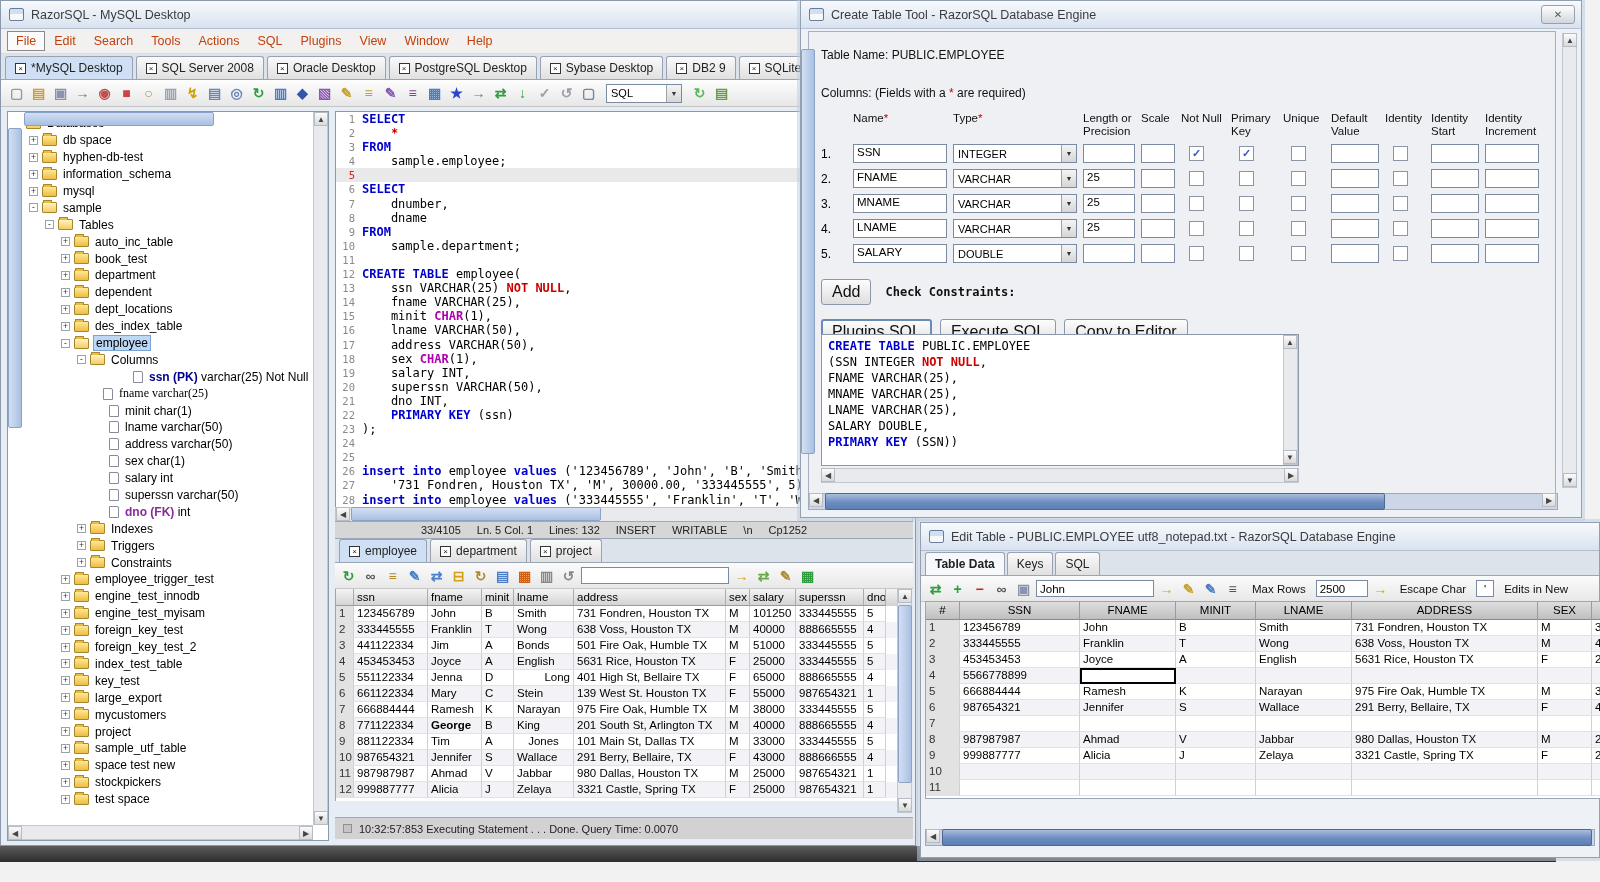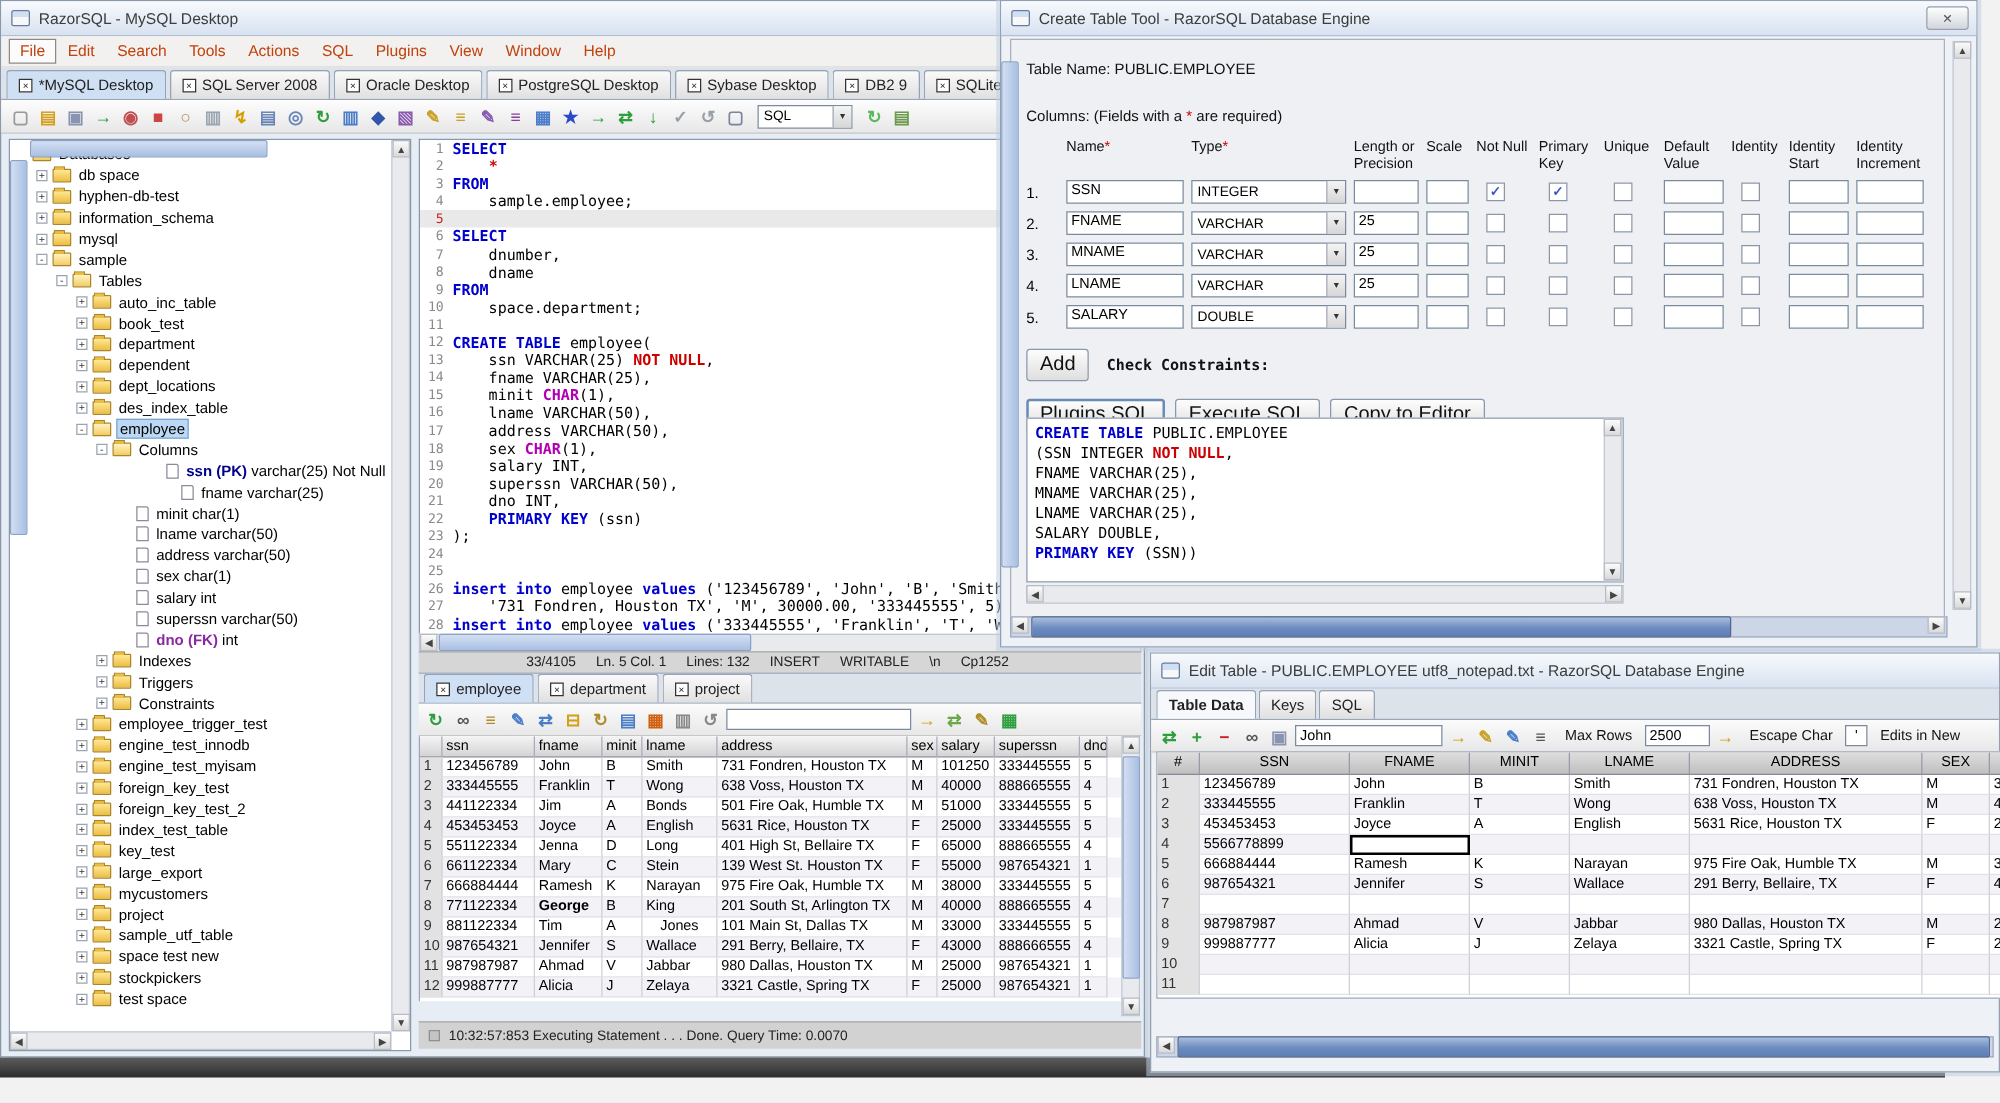--- a/index.html
+++ b/index.html
@@ -278,21 +278,21 @@
           <div class="trow" style="padding-left: 68px;">
             <span class="exp">-</span>
             <span class="ico fo"></span>
             <span class="tlabel">Columns</span>
           </div>
           <div class="trow" style="padding-left: 108px;">
             <span class="exp none">+</span>
             <span class="ico doc"></span>
             <span class="tlabel"><span class="tbold" style="color: rgb(0, 0, 139);">ssn (PK)</span> varchar(25) Not Null</span>
           </div>
-          <div class="trow" style="padding-left: 120px;">
+          <div class="trow" style="padding-left: 78px; font-family: Liberation Serif, serif;">
             <span class="exp none">+</span>
             <span class="ico doc"></span>
             <span class="tlabel">fname varchar(25)</span>
           </div>
           <div class="trow" style="padding-left: 84px;">
             <span class="exp none">+</span>
             <span class="ico doc"></span>
             <span class="tlabel">minit char(1)</span>
           </div>
           <div class="trow" style="padding-left: 84px;">
@@ -428,21 +428,21 @@
     <div class="editor">
         <div class="eline"><span class="lnum">1</span><span class="code"><span class="kw">SELECT</span></span></div>
         <div class="eline"><span class="lnum">2</span><span class="code">    <span class="redtok">*</span></span></div>
         <div class="eline"><span class="lnum">3</span><span class="code"><span class="kw">FROM</span></span></div>
         <div class="eline"><span class="lnum">4</span><span class="code">    sample.employee;</span></div>
         <div class="eline cur"><span class="lnum red">5</span><span class="code"></span></div>
         <div class="eline"><span class="lnum">6</span><span class="code"><span class="kw">SELECT</span></span></div>
         <div class="eline"><span class="lnum">7</span><span class="code">    dnumber,</span></div>
         <div class="eline"><span class="lnum">8</span><span class="code">    dname</span></div>
         <div class="eline"><span class="lnum">9</span><span class="code"><span class="kw">FROM</span></span></div>
-        <div class="eline"><span class="lnum">10</span><span class="code">    space.department;</span></div>
+        <div class="eline"><span class="lnum">10</span><span class="code">    sample.department;</span></div>
         <div class="eline"><span class="lnum">11</span><span class="code"></span></div>
         <div class="eline"><span class="lnum">12</span><span class="code"><span class="kw">CREATE</span> <span class="kw">TABLE</span> employee(</span></div>
         <div class="eline"><span class="lnum">13</span><span class="code">    ssn VARCHAR(25) <span class="redtok">NOT NULL</span>,</span></div>
         <div class="eline"><span class="lnum">14</span><span class="code">    fname VARCHAR(25),</span></div>
         <div class="eline"><span class="lnum">15</span><span class="code">    minit <span class="mag">CHAR</span>(1),</span></div>
         <div class="eline"><span class="lnum">16</span><span class="code">    lname VARCHAR(50),</span></div>
         <div class="eline"><span class="lnum">17</span><span class="code">    address VARCHAR(50),</span></div>
         <div class="eline"><span class="lnum">18</span><span class="code">    sex <span class="mag">CHAR</span>(1),</span></div>
         <div class="eline"><span class="lnum">19</span><span class="code">    salary INT,</span></div>
         <div class="eline"><span class="lnum">20</span><span class="code">    superssn VARCHAR(50),</span></div>
@@ -565,21 +565,21 @@
           <span class="gcell" style="width: 24px;">F</span>
           <span class="gcell" style="width: 46px;">25000</span>
           <span class="gcell" style="width: 68px;">333445555</span>
           <span class="gcell" style="width: 22px;">5</span>
         </div>
         <div class="grow">
           <span class="gcell rn" style="width: 18px;">5</span>
           <span class="gcell" style="width: 74px;">551122334</span>
           <span class="gcell" style="width: 54px;">Jenna</span>
           <span class="gcell" style="width: 32px;">D</span>
-          <span class="gcell" style="width: 60px;">Long</span>
+          <span class="gcell" style="width: 60px; text-align: right;">Long</span>
           <span class="gcell" style="width: 152px;">401 High St, Bellaire TX</span>
           <span class="gcell" style="width: 24px;">F</span>
           <span class="gcell" style="width: 46px;">65000</span>
           <span class="gcell" style="width: 68px;">888665555</span>
           <span class="gcell" style="width: 22px;">4</span>
         </div>
         <div class="grow alt">
           <span class="gcell rn" style="width: 18px;">6</span>
           <span class="gcell" style="width: 74px;">661122334</span>
           <span class="gcell" style="width: 54px;">Mary</span>

